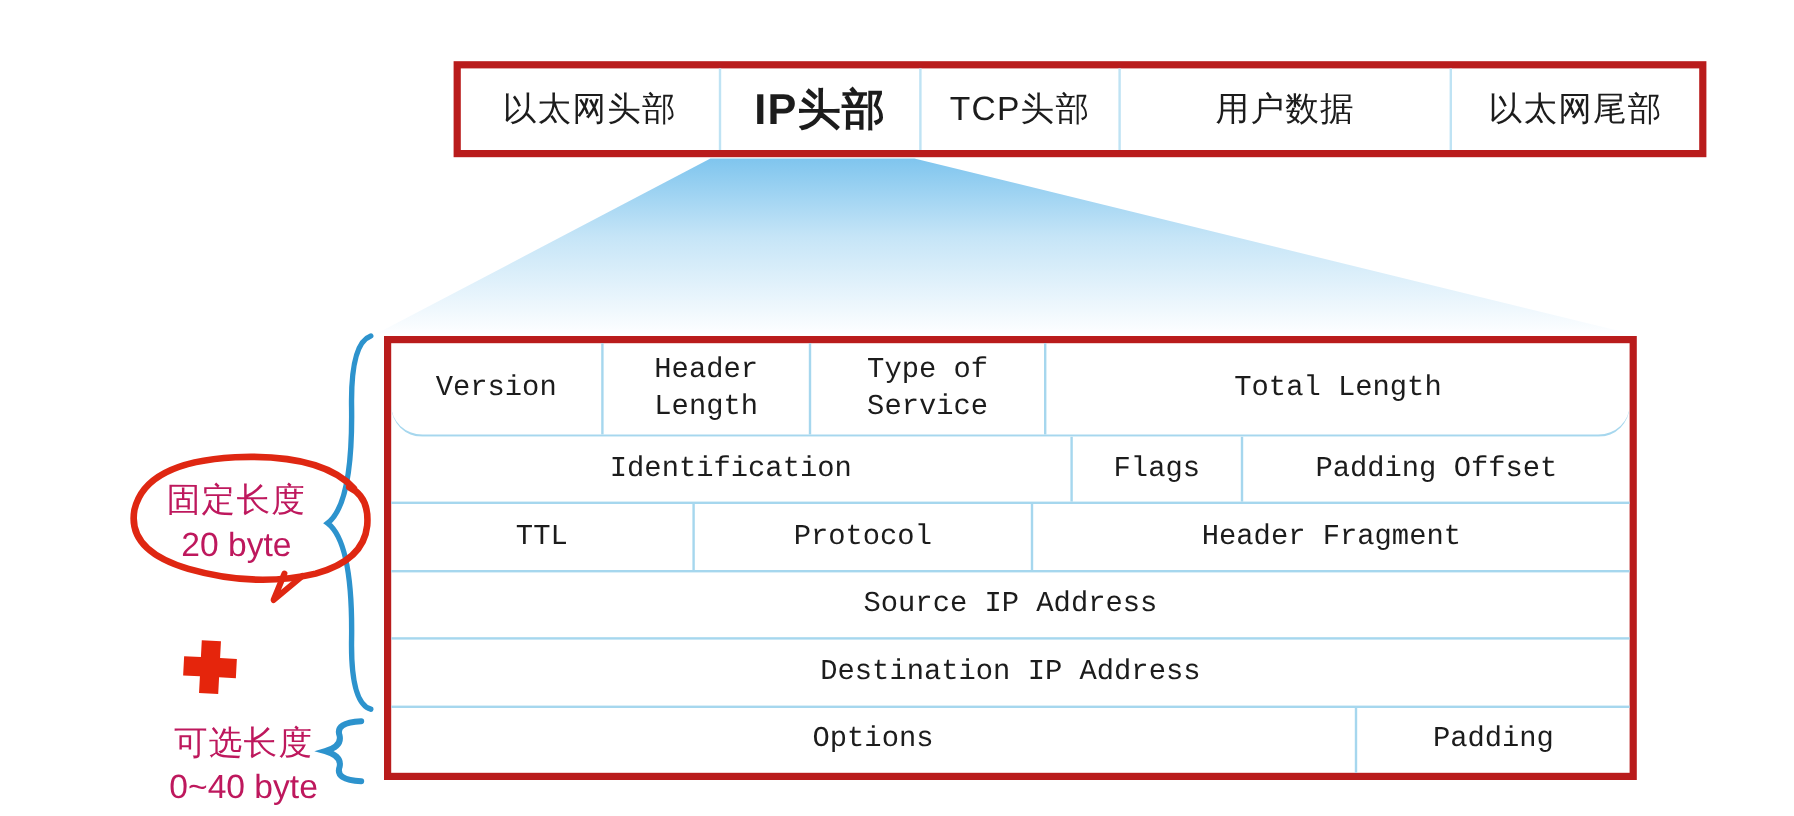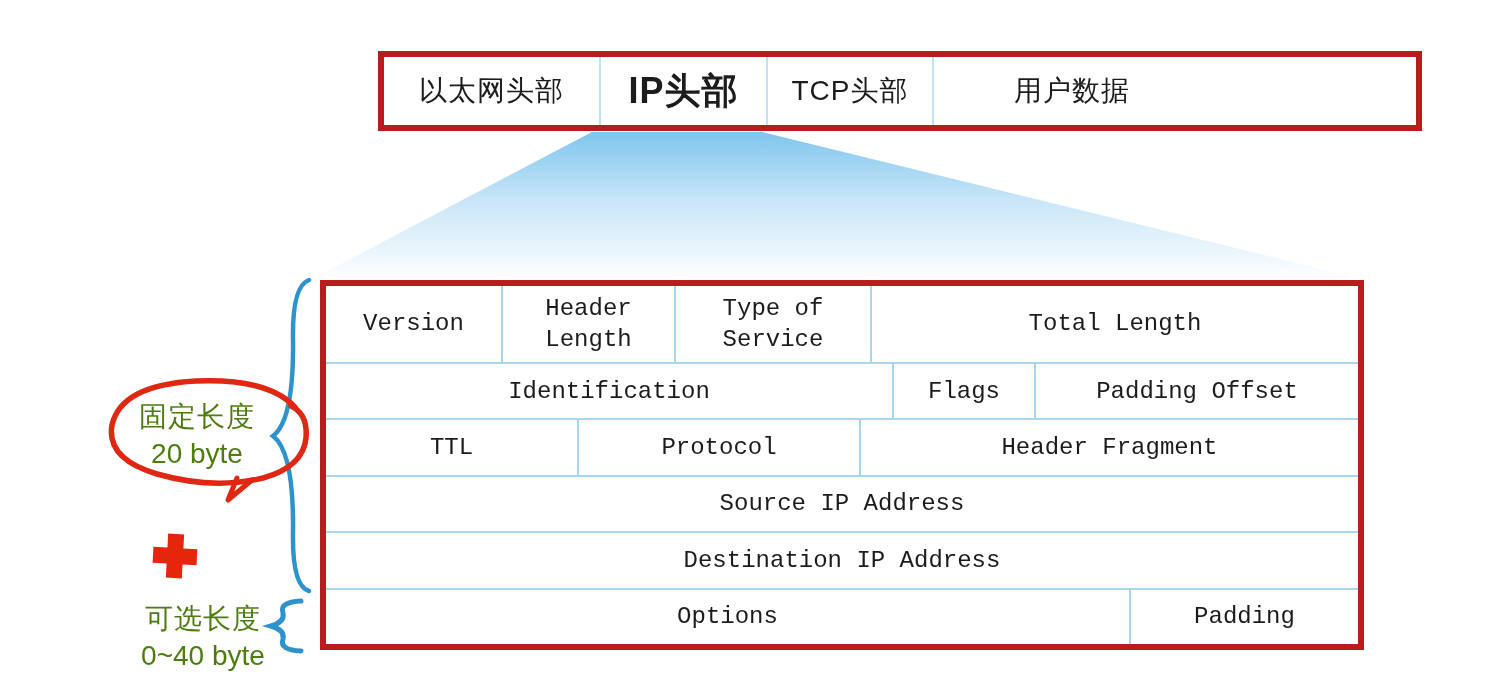--- a/index.html
+++ b/index.html
@@ -13,32 +13,32 @@
   .frame-cell{
     display:flex;align-items:center;justify-content:center;
     font-size:28px;letter-spacing:1px;
     border-right:2px solid #bfe3f4;box-sizing:border-box;flex:0 0 auto;
   }
   .frame-cell:last-child{border-right:none;}
   .frame-cell.bold{font-weight:bold;font-size:36px;}
   #ip-table{left:320px;top:280px;width:1044px;height:370px;flex-direction:column;background:#fff;}
   .ip-row{display:flex;flex:1;border-bottom:2px solid #a6d7ee;box-sizing:border-box;}
   .ip-row:last-child{border-bottom:none;}
-  .ip-row.first{flex:0 0 78px;}
+  .ip-row.first{flex:0 0 78px;border-radius:26px;}
   .ip-cell{
     display:flex;align-items:center;justify-content:center;text-align:center;
     font-family:"Liberation Mono","DejaVu Sans Mono",monospace;font-size:24px;line-height:1.3;
     border-right:2px solid #a6d7ee;box-sizing:border-box;flex:0 0 auto;
   }
   .ip-cell:last-child{border-right:none;}
   .grow{flex:1 1 auto !important;}
   
   #shape-layer{position:absolute;left:0;top:0;width:1495px;height:680px;}
   
-  .anno{position:absolute;text-align:center;color:#4d7c0f;}
+  .anno{position:absolute;text-align:center;color:#be185d;}
   .anno .cjk{font-size:28px;letter-spacing:1px;line-height:38px;}
   .anno .mono{font-family:Liberation Sans, sans-serif;font-size:28px;line-height:36px;}
 </style>
 </head>
 <body>
 
 <div id="canvas">
 
   <svg id="shape-layer" viewBox="0 0 1495 680">
     <defs>
@@ -66,20 +66,23 @@
       <span>以太网头部</span>
     </div>
     <div class="frame-cell bold" style="width:167px">
       <span>IP头部</span>
     </div>
     <div class="frame-cell" style="width:166px">
       <span>TCP头部</span>
     </div>
     <div class="frame-cell" style="width:276px">
       <span>用户数据</span>
+    </div>
+    <div class="frame-cell grow">
+      <span>以太网尾部</span>
     </div>
   </div>
 
   <div class="tbl" id="ip-table">
     <div class="ip-row first">
       <div class="ip-cell" style="width:177px">
         <span>Version</span>
       </div>
       <div class="ip-cell" style="width:173px">
         <span>Header Length</span>

